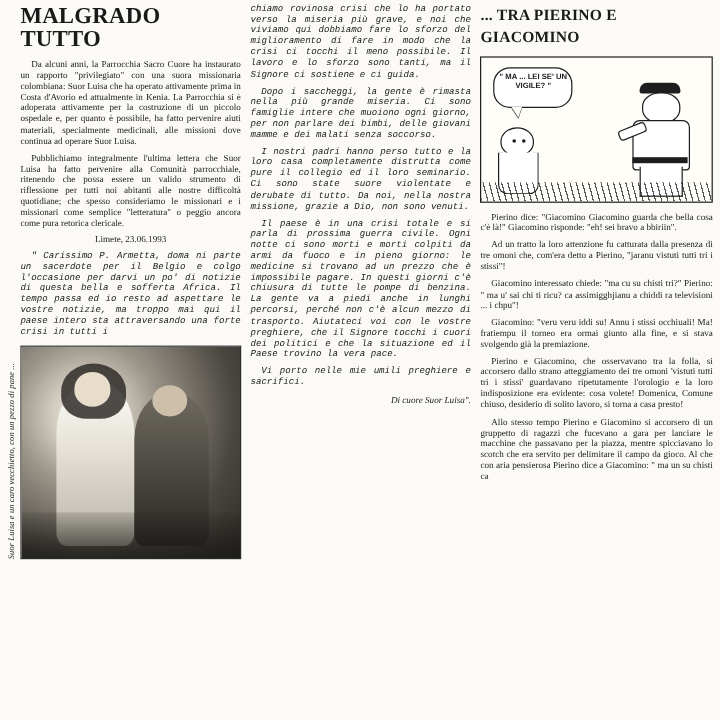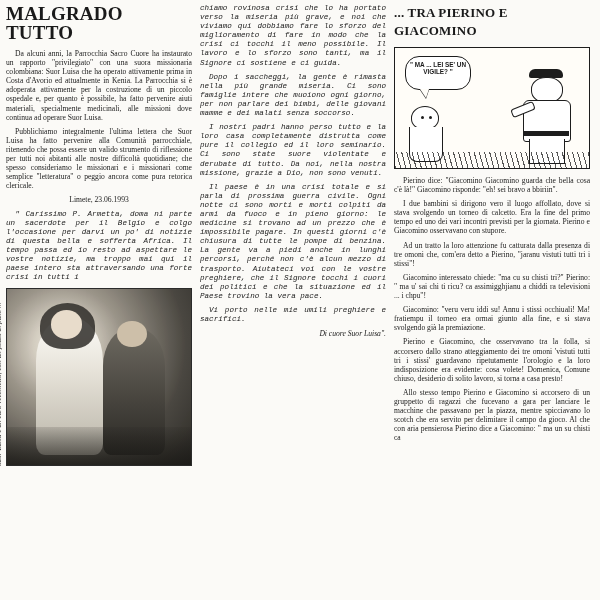--- a/index.html
+++ b/index.html
@@ -27,21 +27,21 @@
     flex-direction: row;
     height: 600px;
     box-sizing: border-box;
     padding: 4px 6px 2px 6px;
     gap: 8px;
   }
   .col {
     box-sizing: border-box;
     position: relative;
   }
-  .col1 { width: 186px; }
+  .col1 { width: 186px; margin-left: 11px; }
   .col2 { width: 186px; }
   .col3 { width: 196px; }
 
   .headline {
     font-family: "Liberation Serif", serif;
     font-weight: bold;
     font-size: 19px;
     line-height: 19px;
     letter-spacing: 0.2px;
     margin: 0 0 7px 0;
@@ -340,21 +340,20 @@
           <div class="face"></div>
           <div class="torso"></div>
           <div class="belt"></div>
           <div class="legs"></div>
           <div class="arm"></div>
         </div>
         <div class="toon-hatch"></div>
       </div>
 
       <p class="body">Pierino dice: "Giacomino Giacomino guarda che bella cosa c'è là!" Giacomino risponde: "eh! sei bravo a bbiriin".</p>
-      <p class="body">I due bambini si dirigono vero il luogo affollato, dove si stava svolgendo un torneo di calcetto. Era la fine del primo tempo ed uno dei vari incontri previsti per la giornata. Pierino e Giacomino osservavano con stupore.</p>
       <p class="body">Ad un tratto la loro attenzione fu catturata dalla presenza di tre omoni che, com'era detto a Pierino, "jaranu vistuti tutti tri i stissi"!</p>
       <p class="body">Giacomino interessato chiede: "ma cu su chisti tri?" Pierino: " ma u' sai chi ti ricu? ca assimigghjianu a chiddi ra televisioni ... i chpu"!</p>
       <p class="body">Giacomino: "veru veru iddi su! Annu i stissi occhiuali! Ma! fratiempu il torneo era ormai giunto alla fine, e si stava svolgendo già la premiazione.</p>
       <p class="body">Pierino e Giacomino, che osservavano tra la folla, si accorsero dallo strano atteggiamento dei tre omoni 'vistuti tutti tri i stissi' guardavano ripetutamente l'orologio e la loro indisposizione era evidente: cosa volete! Domenica, Comune chiuso, desiderio di solito lavoro, si torna a casa presto!</p>
       <p class="body">Allo stesso tempo Pierino e Giacomino si accorsero di un gruppetto di ragazzi che fucevano a gara per lanciare le macchine che passavano per la piazza, mentre spicciavano lo scotch che era servito per delimitare il campo da gioco. Al che con aria pensierosa Pierino dice a Giacomino: " ma un su chisti ca</p>
       <p class="body"></p>
     </div>
 
   </div>
 </div>

